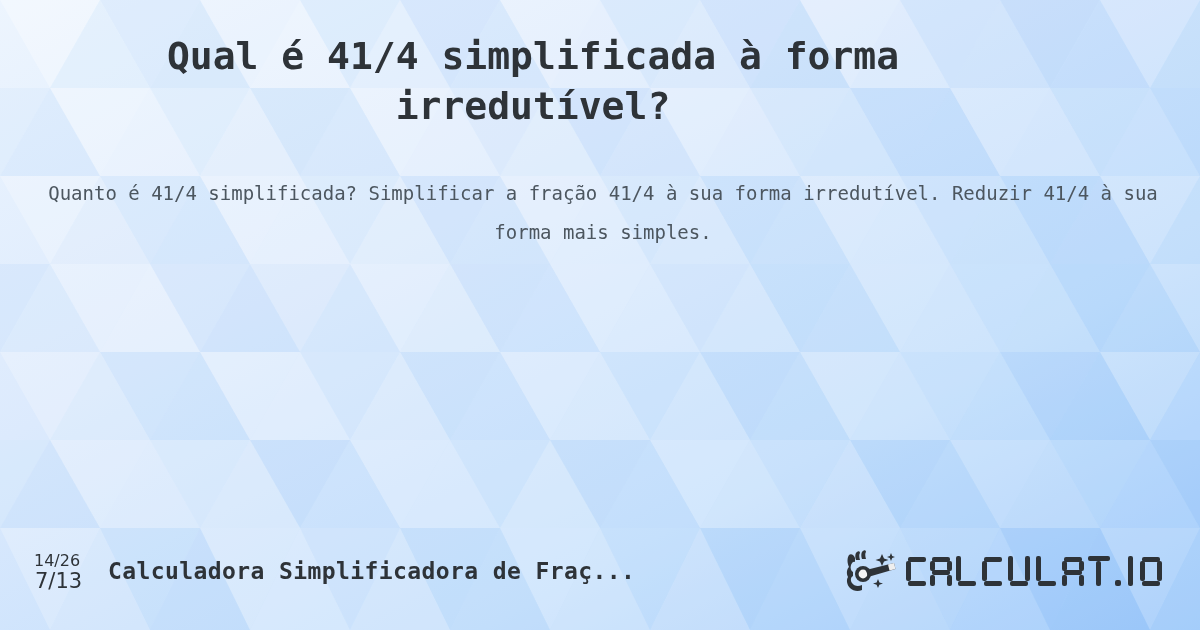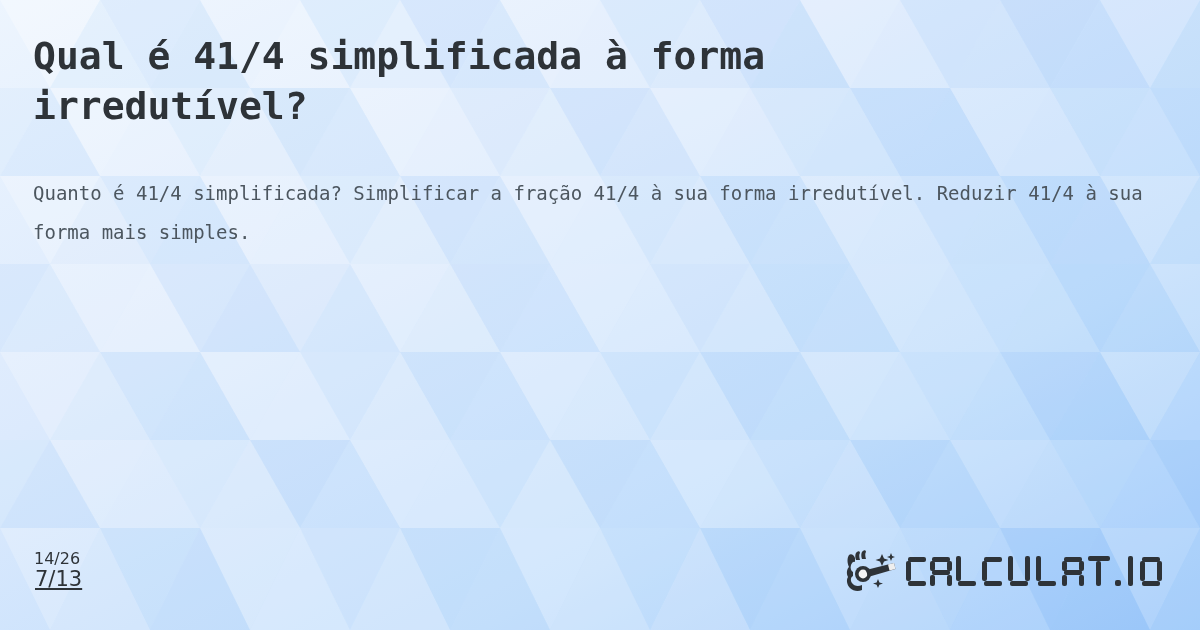--- a/index.html
+++ b/index.html
@@ -28,20 +28,21 @@
     width: 1200px;
     height: 630px;
     display: block;
   }
 
   #content {
     position: absolute;
     left: 0; top: 0;
     width: 1200px;
     height: 630px;
+    text-align: center;
   }
 
   .title {
     position: absolute;
     left: 33px;
     top: 31px;
     width: 1000px;
     font-size: 38px;
     line-height: 50px;
     font-weight: bold;
@@ -82,21 +83,20 @@
     height: 60px;
   }
 
   .footer-left {
     position: absolute;
     left: 33px;
     top: 0px;
     display: flex;
     align-items: center;
     height: 52px;
-    flex-direction: column;
   }
 
   .frac-logo {
     width: 62px;
     height: 48px;
     position: relative;
     flex: none;
   }
   .frac-logo .frac-top {
     position: absolute;
@@ -108,21 +108,20 @@
     font-family: "DejaVu Sans", sans-serif;
   }
   .frac-logo .frac-bottom {
     position: absolute;
     left: 2px;
     top: 22px;
     font-size: 21px;
     line-height: 24px;
     color: #2e3338;
     font-family: "DejaVu Sans", sans-serif;
-    text-decoration: underline;
   }
 
   .site-name {
     font-size: 23px;
     line-height: 28px;
     font-weight: bold;
     color: #2e3338;
     white-space: nowrap;
     margin-left: 13px;
     letter-spacing: 0.4px;
@@ -353,20 +352,21 @@
 
     <div class="footer">
 
       <div class="footer-left">
 
         <div class="frac-logo">
           <span class="frac-top">14/26</span>
           <span class="frac-bottom">7/13</span>
         </div>
 
+        <span class="site-name">Calculadora Simplificadora de Fraç...</span>
       </div>
 
       <div class="brand">
 
         <svg class="brand-mark" viewBox="0 0 62 46" aria-hidden="true">
           <g fill="#2e3338">
 
             <path d="M7,6 C5,9 5,14 7,18 C5,20 4,24 6,28 C4,31 5,36 8,39 C11,42 16,43 20,41
                      L20,36 C16,38 12,37 10,34 C8,31 9,28 11,27 L11,23 C9,22 8,19 9,16
                      C10,13 12,12 13,13 L13,9 C12,6 9,4 7,6 Z"></path>

